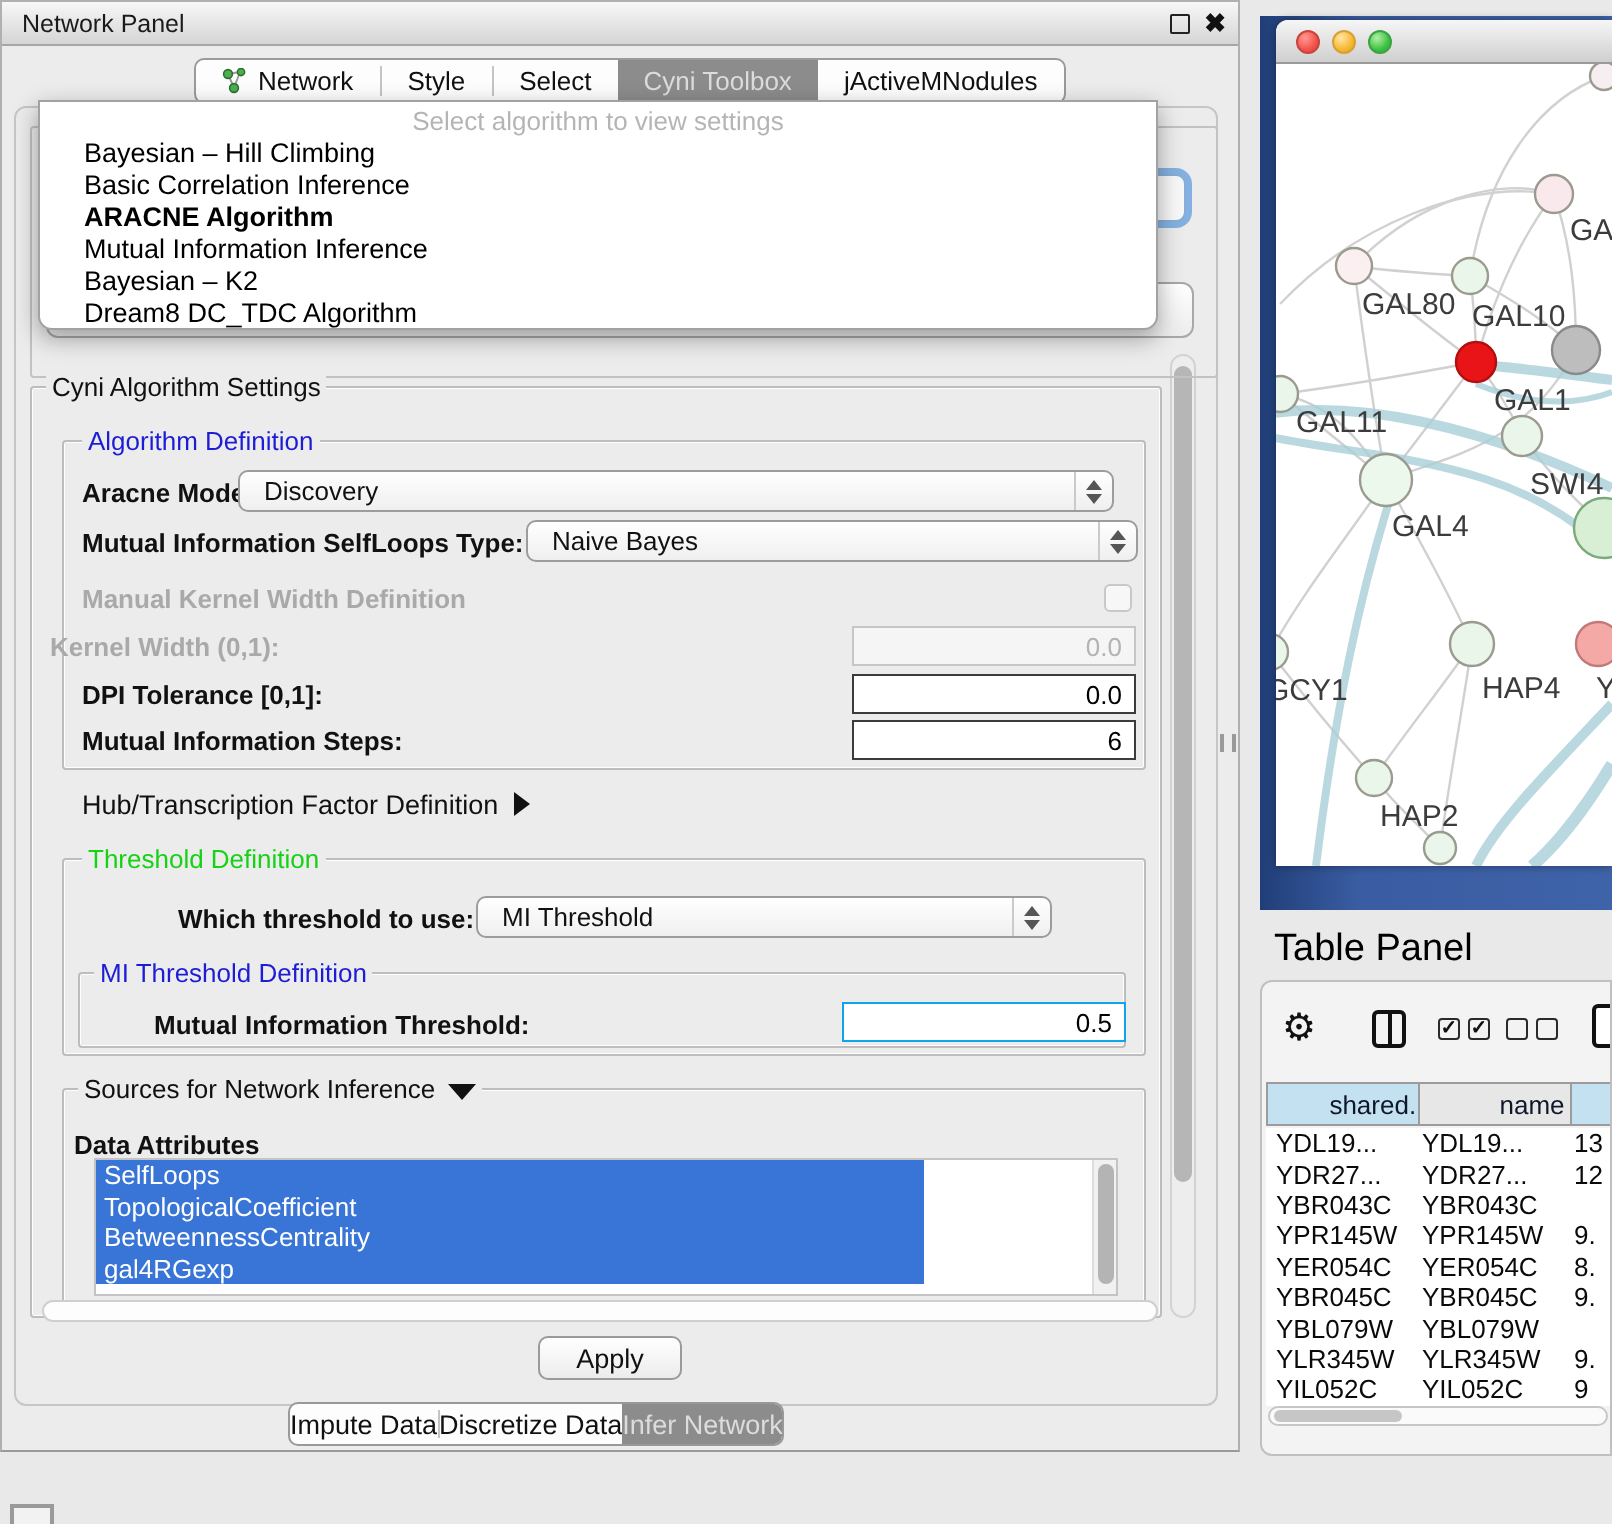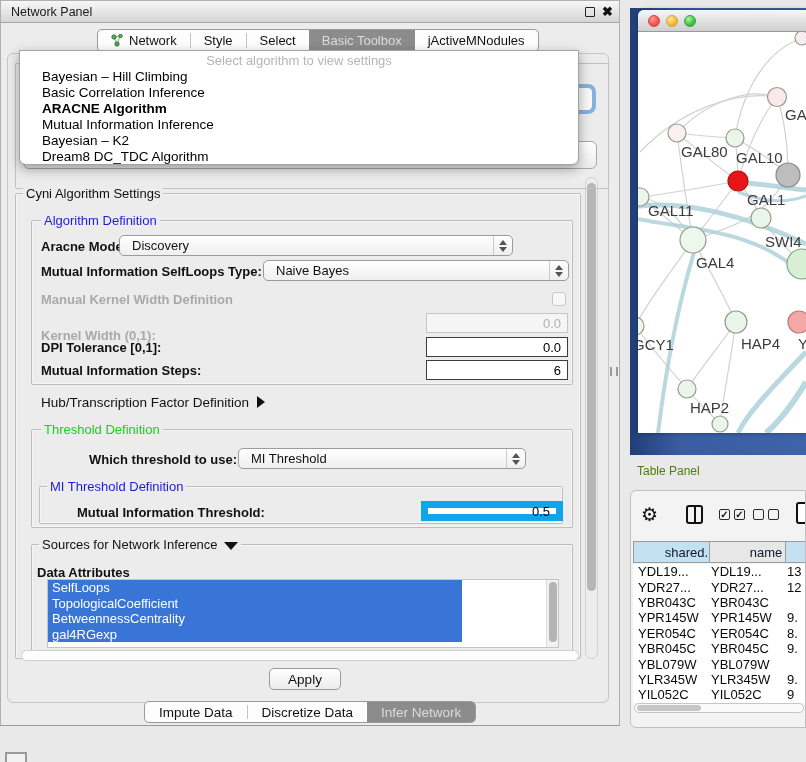--- a/index.html
+++ b/index.html
@@ -56,21 +56,21 @@
   .combo { background:linear-gradient(#ffffff,#efefef); border:1px solid #9c9c9c; border-radius:5px;
            display:flex; align-items:center; padding-left:12px; font-size:13px; color:#111; }
   .combo .spin { margin-left:auto; width:19px; align-self:stretch; display:flex; flex-direction:column;
                  align-items:center; justify-content:center; border-left:1px solid #cacaca; }
   .spin i { display:block; width:0; height:0; border-left:4px solid transparent; border-right:4px solid transparent; }
   .spin .up { border-bottom:5px solid #555; margin-bottom:2px; }
   .spin .dn { border-top:5px solid #555; }
   .field { font-size:13px; text-align:right; padding:0 6px; display:flex; align-items:center; justify-content:flex-end; background:#fff; }
   .field.disabled { background:#f5f5f5; border:1px solid #c6c6c6; color:#b3b3b3; }
   .field.dark { border:1.5px solid #3c3c3c; color:#000; }
-  .field.lite { border:7px solid #0ea5e9; color:#000; }
+  .field.lite { border:1px solid #0ea5e9; color:#000; }
   .checkbox { width:14px; height:14px; border:1px solid #c8c8c8; border-radius:3px; background:#f7f7f7; }
 
   .tri-right { display:inline-block; width:0; height:0; border-top:6px solid transparent; border-bottom:6px solid transparent;
                border-left:8px solid #111; margin-left:8px; vertical-align:-1px; }
   .tri-down { display:inline-block; width:0; height:0; border-left:7px solid transparent; border-right:7px solid transparent;
               border-top:8px solid #111; margin-left:6px; vertical-align:-1px; }
 
   
   #attr-list { left:46px; top:578px; width:512px; height:69px; background:#fff; border:1px solid #c4c4c4; overflow:hidden; }
   .attr-item { height:15.5px; line-height:15.5px; background:#3875d7; color:#fff; font-size:13px; padding-left:4px;
@@ -81,41 +81,41 @@
   .vscroll { left:584px; top:176px; width:13px; height:482px; background:#ededed; border:1px solid #d2d2d2; border-radius:7px; }
   .vthumb { left:586px; top:182px; width:9px; height:408px; background:#b6b6b6; border-radius:5px; }
   .hscroll { left:20px; top:649px; width:558px; height:11px; background:#fdfdfd; border:1px solid #cfcfcf; border-radius:6px; }
 
   #apply-btn { left:268px; top:667px; width:72px; height:22px; background:linear-gradient(#ffffff,#ececec);
                border:1px solid #9a9a9a; border-radius:5px; display:flex; align-items:center; justify-content:center;
                font-size:13.5px; color:#111; }
 
   #bottom-tabbar { left:143px; top:700px; height:22px; display:flex; background:#fdfdfd;
                    border:1px solid #999; border-radius:5px; overflow:hidden; }
-  .b-tab { display:flex; align-items:center; padding:0 14px; font-size:13.5px; color:#111; white-space:nowrap; }
+  .b-tab { display:flex; align-items:center; padding:0 0; font-size:13.5px; color:#111; white-space:nowrap; }
   .b-tab.sel { background:#8c8c8c; color:#dcdcdc; }
 
   .grip { left:609px; top:366px; width:8px; height:9px; border-left:2px solid #9a9a9a; border-right:2px solid #9a9a9a; }
 
   
   #net-panel { left:630px; top:8px; width:176px; height:447px;
                background:linear-gradient(90deg,#203f78 0%, #3a5ca2 28%, #3f63a8 100%); }
   #net-window { position:absolute; left:8px; top:2px; width:168px; height:423px; background:#fff;
                 border-radius:6px 0 0 0; overflow:hidden; box-shadow:0 0 4px rgba(0,0,0,.4); }
   #net-titlebar { height:22px; background:linear-gradient(#f6f6f6,#cfcfcf); border-bottom:1px solid #9a9a9a;
                   display:flex; align-items:center; padding-left:10px; }
   .tl { width:12px; height:12px; border-radius:50%; margin-right:6px; }
   .tl-red    { background:radial-gradient(circle at 35% 30%, #ff9a92, #f2544c 60%, #d8423c); border:0.5px solid #c8443d; }
   .tl-yellow { background:radial-gradient(circle at 35% 30%, #ffe6a8, #f7b831 60%, #dfa02b); border:0.5px solid #d5a137; }
   .tl-green  { background:radial-gradient(circle at 35% 30%, #b4eFA6, #3ec243 60%, #2fa437); border:0.5px solid #3aa344; }
   #net-canvas { width:168px; height:401px; background:#fff; }
   #net-canvas svg text { font-family:"Liberation Sans", sans-serif; font-size:15px; fill:#3c3c3c; }
 
   
-  #tp-title { left:637px; top:464px; font-size:12px; color:#4d7c0f; }
+  #tp-title { left:637px; top:464px; font-size:19px; color:#000000; }
   #tp-box { left:630px; top:490px; width:176px; height:238px; background:#f3f3f3;
             border:1px solid #c0c0c0; border-radius:6px 0 0 6px; overflow:hidden; }
   #tp-toolbar { position:absolute; left:0; top:10px; width:100%; height:30px; }
   .gear { position:absolute; left:10px; top:0; font-size:19px; color:#111; line-height:28px; }
   .col-ico { position:absolute; left:55px; top:4px; width:17px; height:19px; border:2px solid #111; border-radius:3px; }
   .col-ico div { position:absolute; left:50%; top:0; width:2px; height:100%; background:#111; transform:translateX(-50%); }
   .cb { position:absolute; top:8px; width:11px; height:11px; border:1.5px solid #2a2a2a; border-radius:2px;
         font-size:10px; line-height:9px; text-align:center; color:#111; font-weight:bold; }
   .doc-ico { position:absolute; left:165px; top:1px; width:16px; height:22px; border:2px solid #111; border-radius:3px; background:#fff; }
   #tp-header { position:absolute; left:2px; top:50px; height:22px; display:flex; }
@@ -162,21 +162,21 @@
     </div>
     <div class="tab-sep"></div>
     <div class="cp-tab">
         <span>Style</span>
       </div>
     <div class="tab-sep"></div>
     <div class="cp-tab">
         <span>Select</span>
       </div>
     <div class="cp-tab sel">
-        <span>Basic Toolbox</span>
+        <span>Cyni Toolbox</span>
       </div>
     <div class="cp-tab">
         <span>jActiveMNodules</span>
       </div>
   </div>
 
   <div class="abs" id="cp-inner"></div>
 
   <div class="abs ghost-group"></div>
   <div class="abs ghost-combo1"></div>
@@ -192,41 +192,41 @@
     <div class="algo-item">Dream8 DC_TDC Algorithm</div>
   </div>
 
   <div class="abs groupbox" style="left:14px; top:192px; width:566px; height:466px;"></div>
   <span class="abs grouplabel" style="left:22px; top:186px;">Cyni Algorithm Settings</span>
 
   <div class="abs groupbox" style="left:30px; top:219px; width:542px; height:165px;"></div>
   <span class="abs grouplabel lbl-blue" style="left:40px; top:213px;">Algorithm Definition</span>
 
   <span class="abs bold" style="left:40px; top:238px;">Aracne Mode:</span>
-  <div class="abs combo" style="left:118px; top:234px; width:394px; height:21px;">
+  <div class="abs combo" style="left:118px; top:234px; width:438px; height:21px;">
     <span>Discovery</span>
     <span class="spin">
         <i class="up"></i>
         <i class="dn"></i>
       </span>
   </div>
 
   <span class="abs bold" style="left:40px; top:263px;">Mutual Information SelfLoops Type:</span>
   <div class="abs combo" style="left:262px; top:259px; width:306px; height:21px;">
     <span>Naive Bayes</span>
     <span class="spin">
         <i class="up"></i>
         <i class="dn"></i>
       </span>
   </div>
 
   <span class="abs bold gray" style="left:40px; top:291px;">Manual Kernel Width Definition</span>
   <div class="abs checkbox" style="left:551px; top:291px;"></div>
 
-  <span class="abs bold gray" style="left:40px; top:315px;margin-top:12px;">Kernel Width (0,1):</span>
+  <span class="abs bold gray" style="left:24px; top:315px;">Kernel Width (0,1):</span>
   <div class="abs field disabled" style="left:425px; top:312px; width:142px; height:20px;">
     <span>0.0</span>
   </div>
 
   <span class="abs bold" style="left:40px; top:339px;">DPI Tolerance [0,1]:</span>
   <div class="abs field dark" style="left:425px; top:336px; width:142px; height:20px;">
     <span>0.0</span>
   </div>
 
   <span class="abs bold" style="left:40px; top:362px;">Mutual Information Steps:</span>

